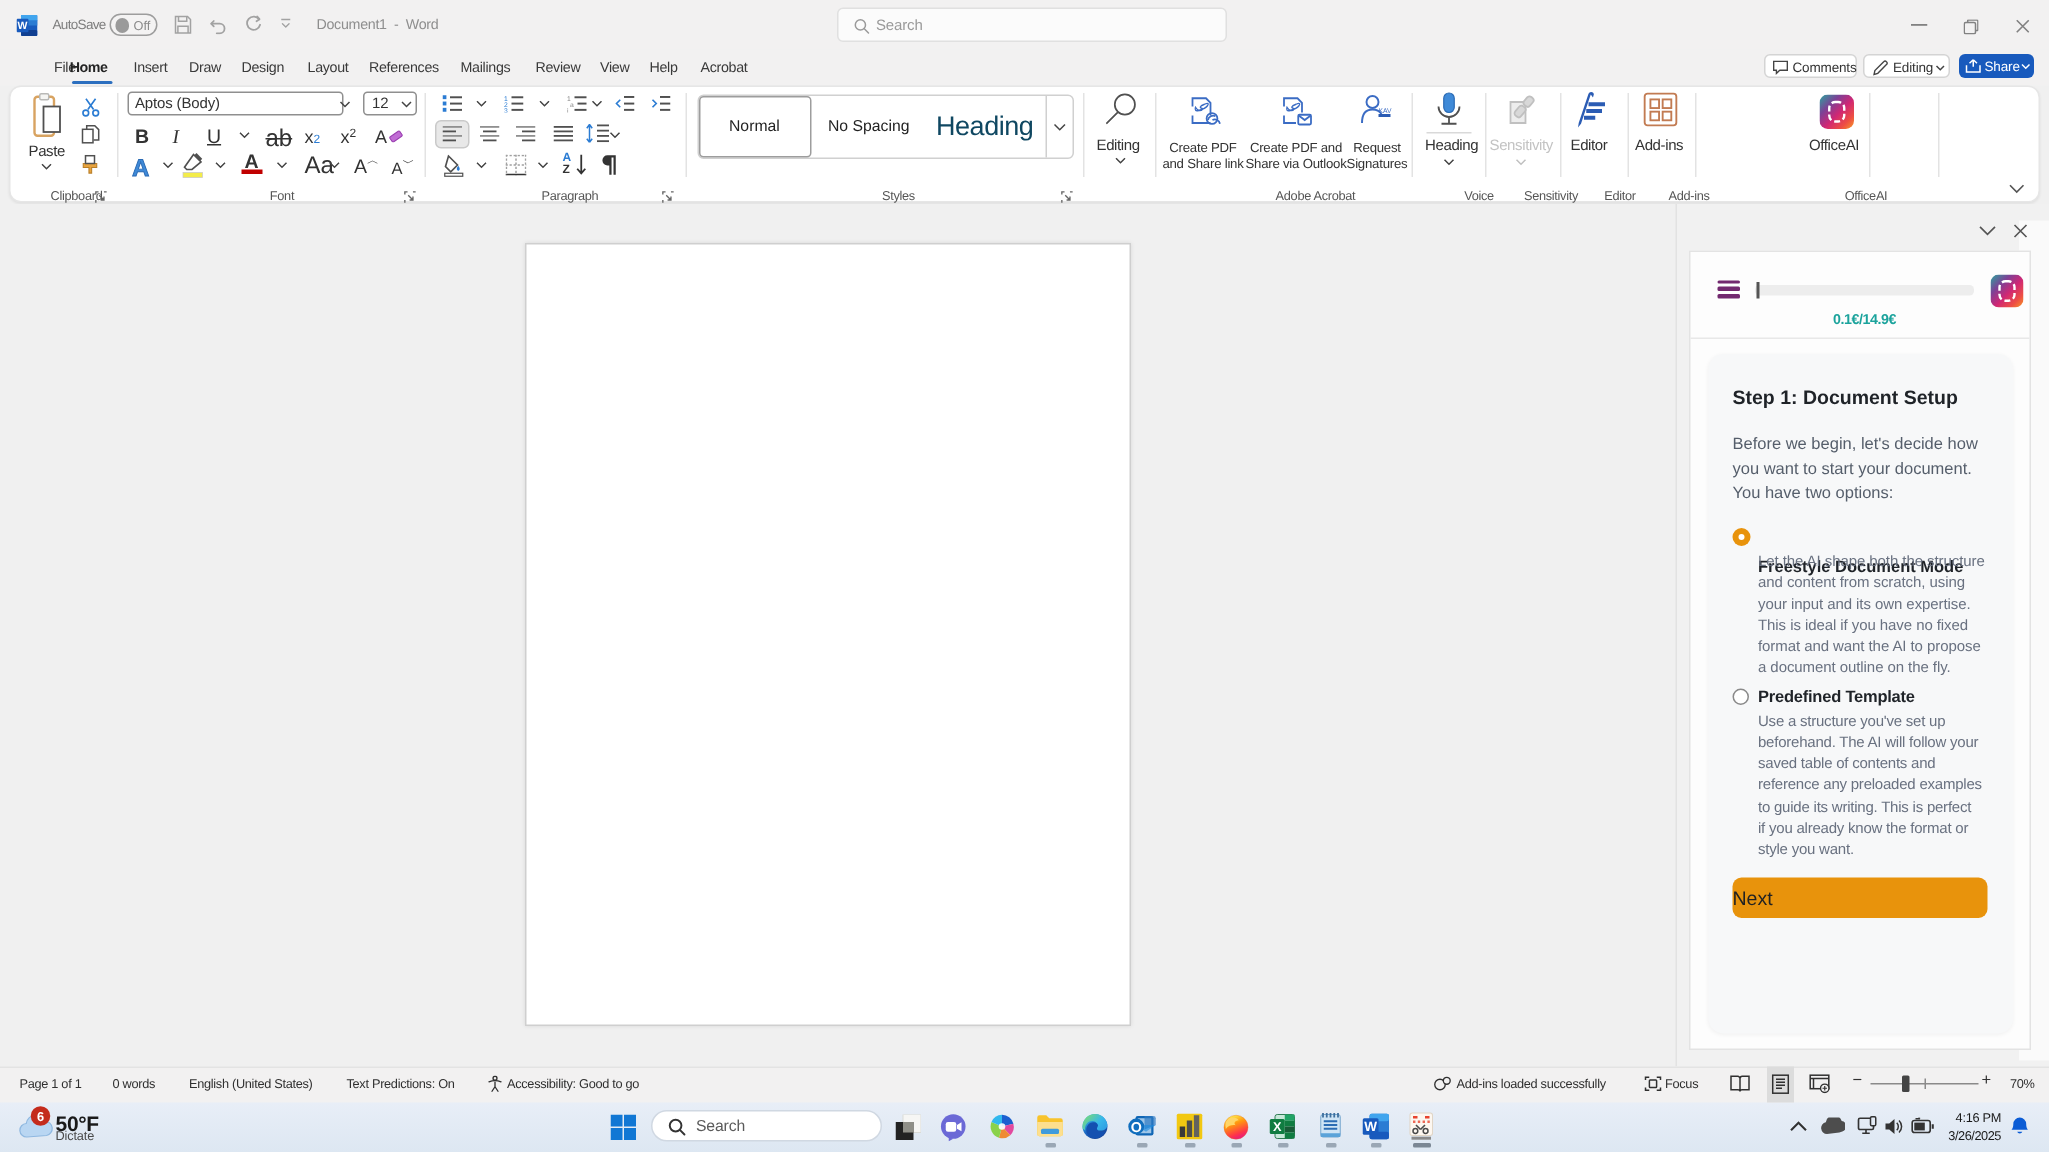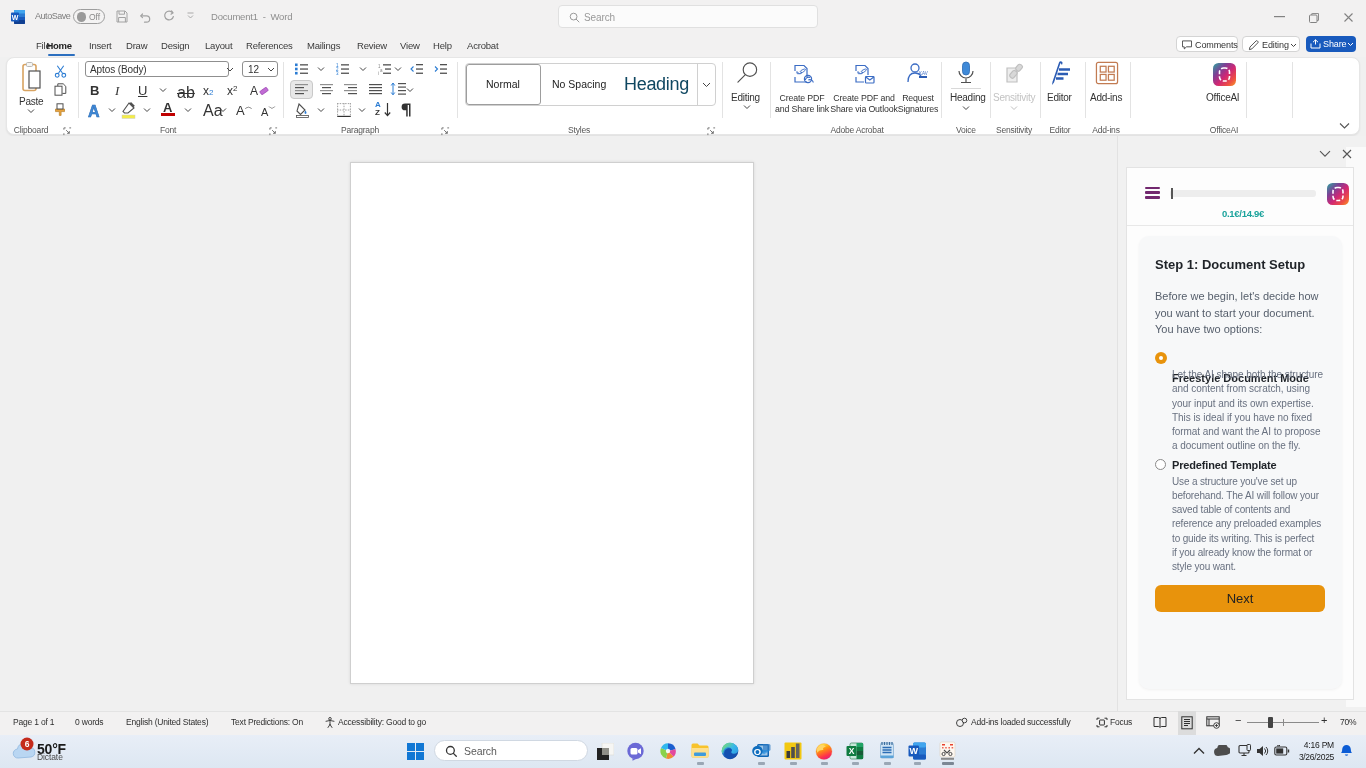--- a/index.html
+++ b/index.html
@@ -9,21 +9,21 @@
 
 #titlebar{left:0;top:0;width:1366px;height:33px;background:#f2f1f1;}
 #tabrow{left:0;top:33px;width:1366px;height:24px;background:#f2f1f1;}
 #ribbon{left:6px;top:57px;width:1354px;height:78px;background:#ffffff;border:1px solid #e6e6e6;border-radius:8px;box-shadow:0 1px 2px rgba(0,0,0,0.07);}
 #canvas{left:0;top:136px;width:1117px;height:575px;background:#f0f0f0;}
 #page{left:350px;top:162px;width:404px;height:522px;background:#ffffff;border:1px solid #cfcfcf;box-shadow:0 0 3px rgba(0,0,0,0.10);}
 #pane{left:1117px;top:136px;width:249px;height:575px;background:#f1f1f1;border-left:1px solid #e2e2e2;}
 #statusbar{left:0;top:711px;width:1366px;height:24px;background:#f2f1f1;border-top:1px solid #e3e3e3;font-size:10.5px;color:#3b3b3b;}
 #taskbar{left:0;top:735px;width:1366px;height:33px;background:linear-gradient(180deg,#e8eef7 0%,#dde7f2 100%);}
 .tabtxt{position:absolute;top:40px;font-size:9.5px;letter-spacing:-0.2px;color:#3a3a3a;white-space:nowrap;}
-.glabel{position:absolute;top:124.5px;font-size:8.5px;letter-spacing:-0.2px;color:#555;white-space:nowrap;text-align:center;}
+.glabel{position:absolute;top:124.5px;font-size:8.5px;letter-spacing:-0.2px;color:#555;white-space:nowrap;text-align:center;margin-left:20px;}
 .vsep{position:absolute;top:62px;width:1px;height:56px;background:#e3e3e3;}
 .launch{position:absolute;top:127px;width:9px;height:9px;}
 .ilabel{position:absolute;top:92px;font-size:10px;letter-spacing:-0.25px;color:#333;white-space:nowrap;text-align:center;}
 .stx{top:716.5px;font-size:8.5px;letter-spacing:-0.2px;color:#2f2f2f;white-space:nowrap;}
 </style>
 </head>
 <body>
 <div class="abs" id="titlebar"></div>
 <div class="abs" id="tabrow"></div>
 <div class="abs" id="ribbon"></div>
@@ -464,21 +464,21 @@
 <div class="abs" style="left:1139px;top:236px;width:203px;height:453px;background:#f7f8f9;border-radius:10px;box-shadow:0 1px 3px rgba(0,0,0,0.05);"></div>
 <div class="abs" style="left:1155px;top:257px;font-size:13px;font-weight:bold;color:#1f2328;">Step 1: Document Setup</div>
 <div class="abs" style="left:1155px;top:288px;font-size:11px;color:#555e6b;line-height:16.5px;white-space:nowrap;">Before we begin, let's decide how<br>you want to start your document.<br>You have two options:</div>
 <div class="abs" style="left:1154.5px;top:352px;width:12px;height:12px;border-radius:50%;background:#e8930c;"></div>
 <div class="abs" style="left:1158.5px;top:356px;width:4px;height:4px;border-radius:50%;background:#fff;"></div>
 <div class="abs" style="left:1172px;top:351.5px;font-size:11px;font-weight:bold;color:#1f2328;margin-top:20px;">Freestyle Document Mode</div>
 <div class="abs" style="left:1172px;top:368px;font-size:10px;letter-spacing:-0.05px;color:#697180;line-height:14.3px;white-space:nowrap;">Let the AI shape both the structure<br>and content from scratch, using<br>your input and its own expertise.<br>This is ideal if you have no fixed<br>format and want the AI to propose<br>a document outline on the fly.</div>
 <div class="abs" style="left:1154.5px;top:459px;width:11px;height:11px;border-radius:50%;background:#fff;border:1px solid #8a8a8a;"></div>
 <div class="abs" style="left:1172px;top:458.5px;font-size:11px;font-weight:bold;letter-spacing:-0.15px;color:#1f2328;">Predefined Template</div>
 <div class="abs" style="left:1172px;top:474.5px;font-size:10px;letter-spacing:-0.15px;color:#697180;line-height:14.3px;white-space:nowrap;">Use a structure you've set up<br>beforehand. The AI will follow your<br>saved table of contents and<br>reference any preloaded examples<br>to guide its writing. This is perfect<br>if you already know the format or<br>style you want.</div>
-<div class="abs" style="left:1155px;top:585px;width:170px;height:27px;background:#e8930c;border-radius:6px;text-align:center;"><span style="font-size:13px;color:#222;line-height:27px;">Next</span></div>
+<div class="abs" style="left:1155px;top:585px;width:170px;height:27px;background:#e8930c;border-radius:6px;text-align:left;"><span style="font-size:13px;color:#222;line-height:27px;">Next</span></div>
 
 <div class="abs stx" style="left:13px;">Page 1 of 1</div>
 <div class="abs stx" style="left:75px;">0 words</div>
 <div class="abs stx" style="left:126px;">English (United States)</div>
 <div class="abs stx" style="left:231px;">Text Predictions: On</div>
 <svg class="abs" style="left:324px;top:717px" width="12" height="11" viewBox="0 0 12 11" fill="none" stroke="#303030" stroke-width="0.9">
  <circle cx="6" cy="1.8" r="1.3"></circle>
     <path d="M2 4.2 q4 -1.6 8 0 M6 4.5 v3 M6 7.5 l-2 3 M6 7.5 l2 3" stroke-linecap="round"></path>
 </svg>
 <div class="abs stx" style="left:338px;">Accessibility: Good to go</div>

